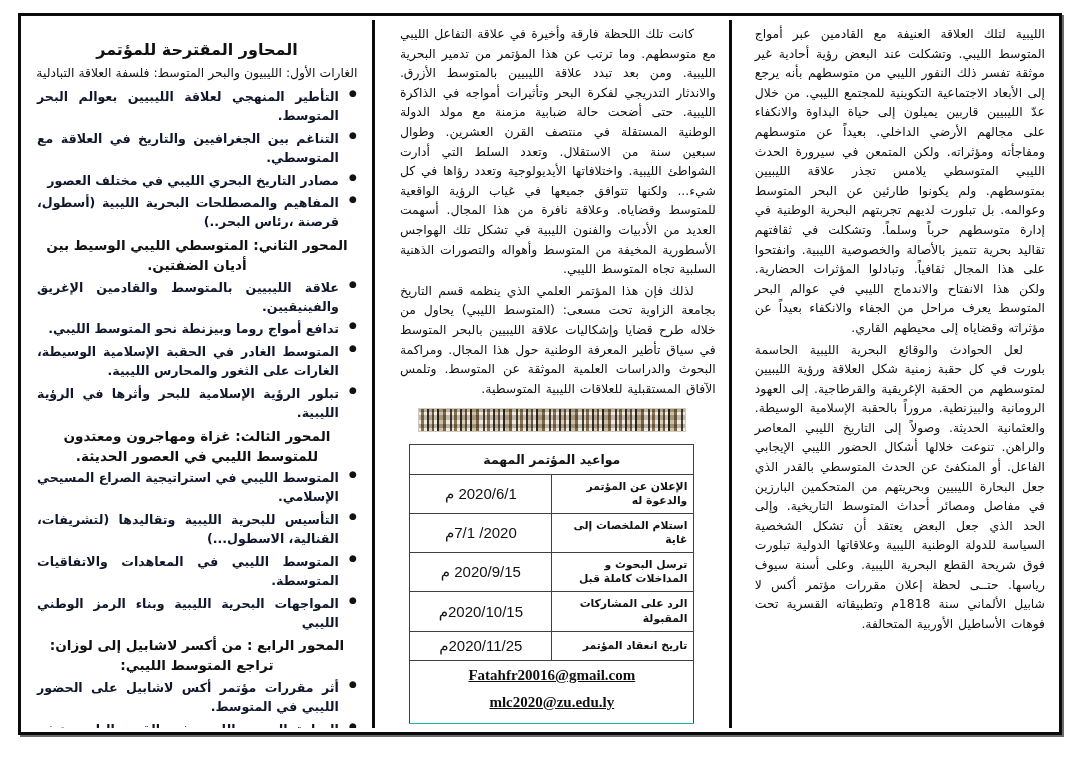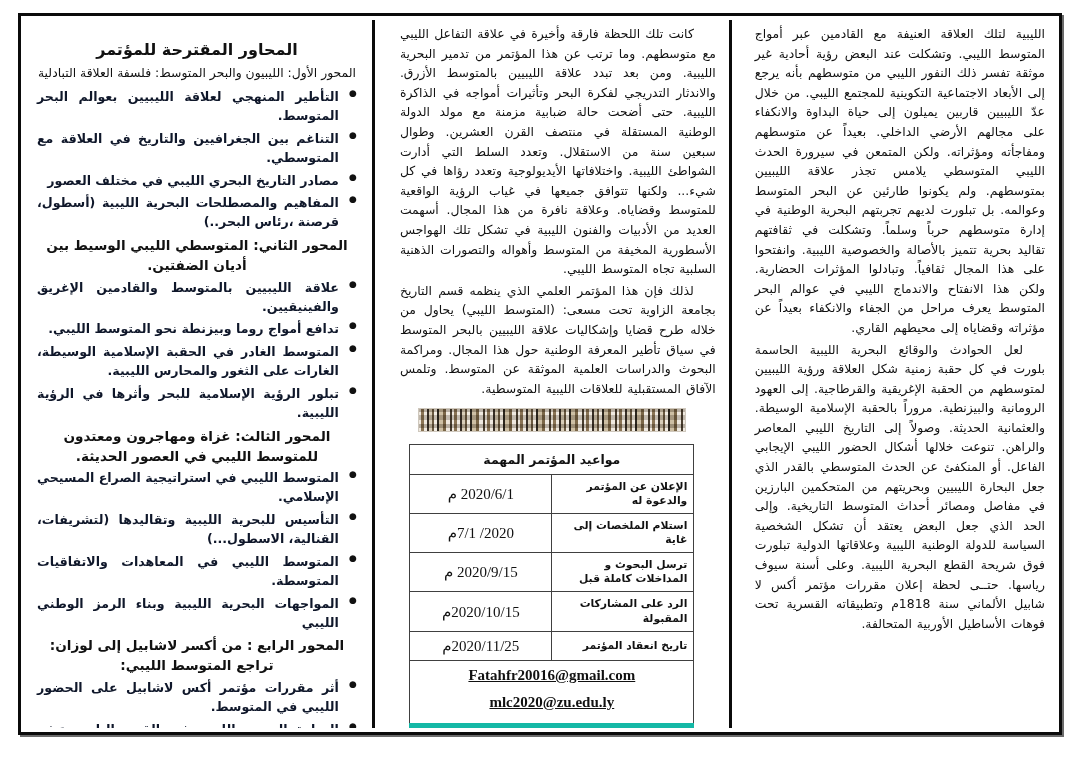--- a/index.html
+++ b/index.html
@@ -162,38 +162,38 @@
     font-size:10.8px;
     font-weight:bold;
     text-align:right;
     width:150px;
     line-height:1.3;
   }
   table.dates td.date{
     font-size:15px;
     text-align:center;
     direction:rtl;
-    font-family:Liberation Serif, serif;
+    font-family:Liberation Sans, sans-serif;
     white-space:nowrap;
   }
   table.dates td.email-head{
     text-align:center;
     font-size:11px;
     font-weight:bold;
     padding-top:8px;
     padding-bottom:4px;
     border-bottom:none;
   }
   table.dates td.email-cell{
     text-align:center;
     padding:4px 6px 4px 6px;
     border-top:none;
     border-bottom:none;
   }
-  table.dates td.email-cell.last{ border-bottom:6px solid #14b8a6; padding-bottom:12px;}
+  table.dates td.email-cell.last{ border-bottom:1px solid #14b8a6; padding-bottom:12px;}
   .email-link{
     direction:ltr;
     display:inline-block;
     font-family:Liberation Serif, serif;
     font-size:15px;
     font-weight:bold;
     color:#111;
     text-decoration:underline;
   }
 </style>
@@ -252,21 +252,21 @@
             </td>
           </tr>
         </tbody>
       </table>
     </div>
 
     <div class="divider"></div>
 
     <div class="col col-left">
       <div class="axis-title">المحاور المقترحة للمؤتمر</div>
-      <div class="axis-sub">المحور الأول: الليبيون والبحر المتوسط: فلسفة العلاقة التبادلية</div>
+      <div class="axis-sub">الغارات الأول: الليبيون والبحر المتوسط: فلسفة العلاقة التبادلية</div>
 
       <ul class="bullets">
         <li>التأطير المنهجي لعلاقة الليبيين بعوالم البحر المتوسط.</li>
         <li>التناغم بين الجغرافيين والتاريخ في العلاقة مع المتوسطي.</li>
         <li>مصادر التاريخ البحري الليبي في مختلف العصور</li>
         <li>المفاهيم والمصطلحات البحرية الليبية (أسطول، قرصنة ،رئاس البحر..)</li>
       </ul>
 
       <div class="axis-head">المحور الثاني: المتوسطي الليبي الوسيط بين أديان الضفتين.</div>
       <ul class="bullets">

